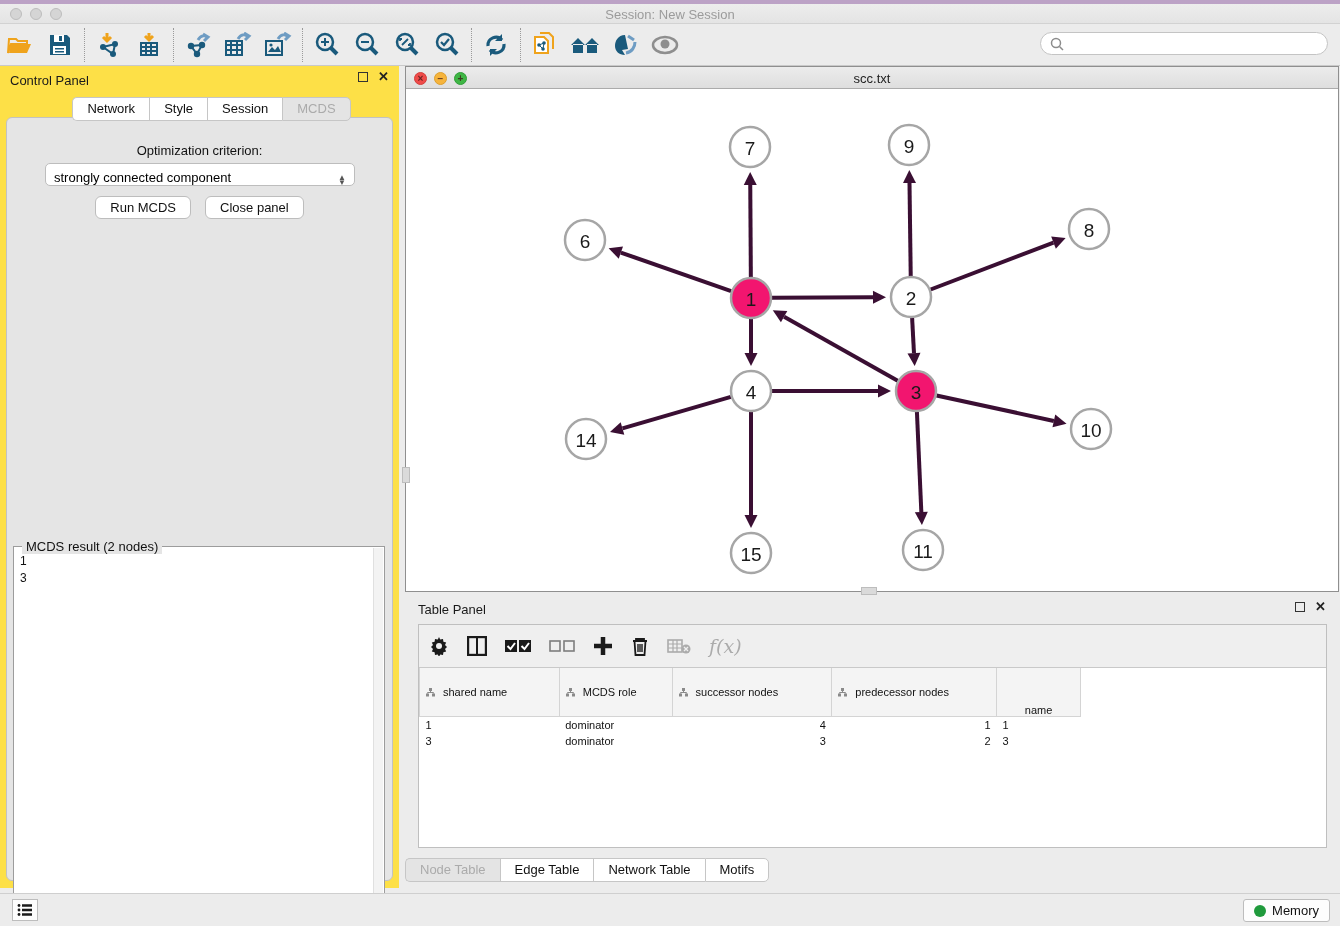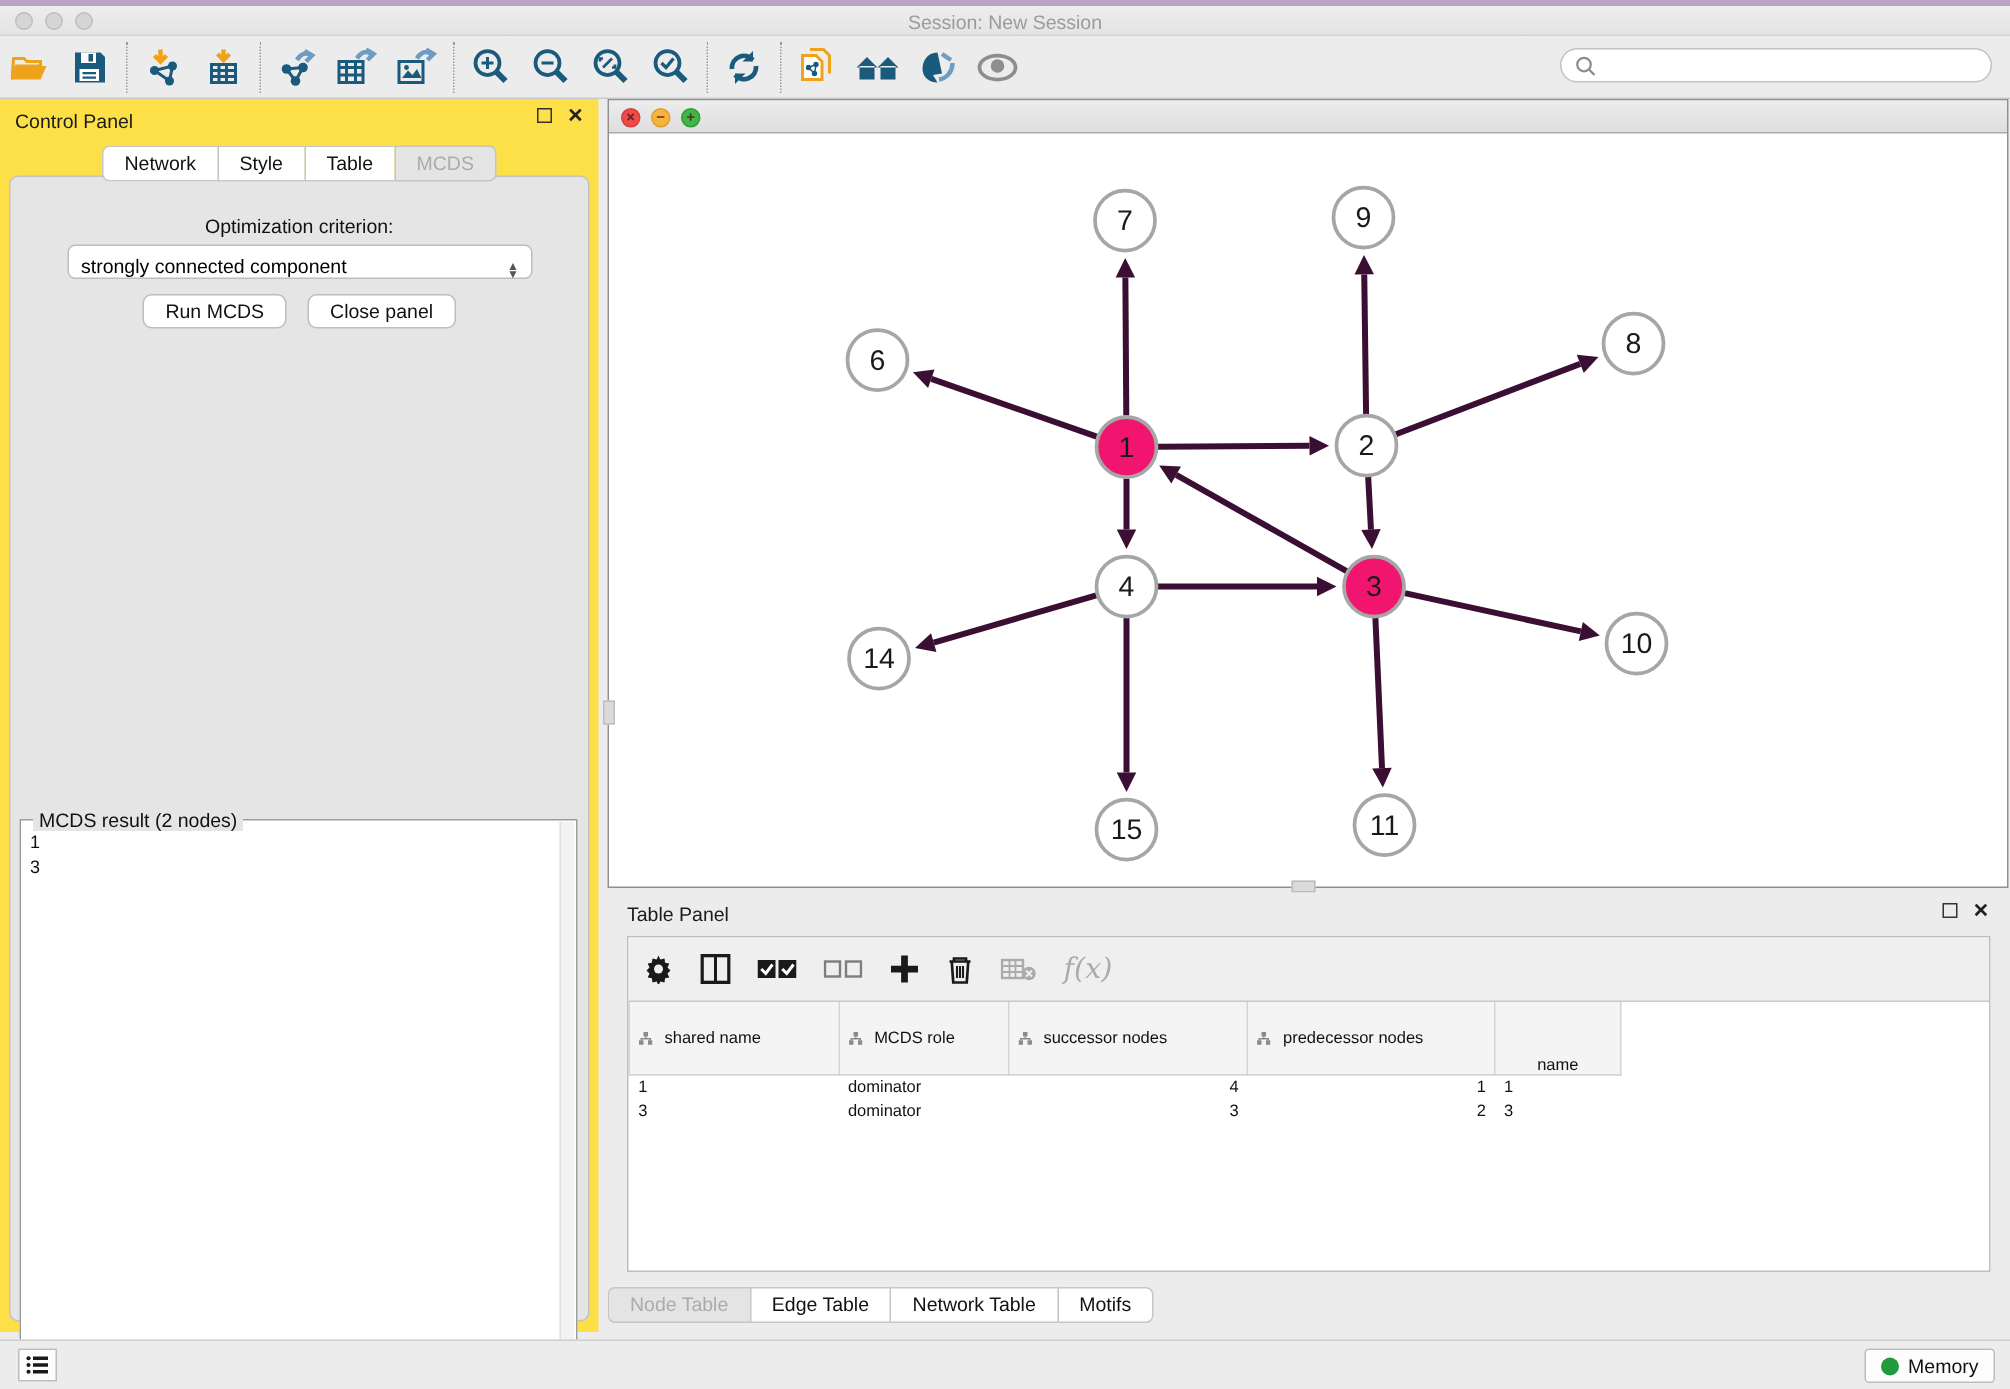--- a/index.html
+++ b/index.html
@@ -27,21 +27,21 @@
     display:flex; align-items:center; padding-left:8px; }
   #search-box input { border:none; outline:none; flex:1; font-size:12px; background:transparent; }
 
   
   #control-panel { left:0; top:66px; width:399px; height:822px; background:#fde047; }
   #cp-header { position:relative; height:28px; }
   #cp-title { position:absolute; left:10px; top:7px; font-size:13px; color:#1a1a1a; }
   .panel-icons { position:absolute; right:10px; top:6px; display:flex; gap:10px; align-items:center; }
   .float-icon { width:10px; height:10px; border:1.5px solid #333; }
   .close-icon { font-size:13px; font-weight:bold; color:#222; line-height:10px; }
-  #cp-tabs { position:absolute; left:0; top:31px; width:100%; display:flex; justify-content:center; z-index:2; }
+  #cp-tabs { position:absolute; left:12px; top:31px; width:100%; display:flex; justify-content:center; z-index:2; }
   .tab { font-size:13px; padding:3px 14px 4px; background:#fff; border:1px solid #C6C6C6;
     border-right:none; color:#111; }
   .tab:first-child { border-radius:5px 0 0 5px; }
   .tab:last-child  { border-radius:0 5px 5px 0; border-right:1px solid #C6C6C6; }
   .tab.active { background:#E4E4E4; color:#ABABAB; }
   #cp-content { position:absolute; left:6px; top:51px; width:387px; height:764px;
     background:#E5E5E5; border:1px solid #C2C2C2; border-radius:6px; }
   #opt-label { position:absolute; top:25px; width:100%; text-align:center; font-size:13px; color:#111; }
   #opt-select { position:absolute; left:38px; top:45px; width:310px; height:23px; background:#fff;
     border:1px solid #BDBDBD; border-radius:5px; display:flex; align-items:flex-end;
@@ -305,21 +305,21 @@
   <div id="cp-header">
     <span id="cp-title">Control Panel</span>
     <span class="panel-icons">
       <span class="float-icon"></span>
       <span class="close-icon">✕</span>
     </span>
   </div>
   <div id="cp-tabs">
       <div class="tab">Network</div>
       <div class="tab">Style</div>
-      <div class="tab">Table</div>
+      <div class="tab">Session</div>
       <div class="tab active">MCDS</div>
     </div>
   <div id="cp-content">
     <div id="opt-label">Optimization criterion:</div>
     <div id="opt-select">
       <span>strongly connected component</span>
       <span class="stepper">
           <span>▲</span>
           <span>▼</span>
         </span>
@@ -337,20 +337,21 @@
   </div>
 </div>
 
 <div id="net-window" class="abs">
   <div id="net-titlebar">
     <div class="traffic">
       <div class="mac-dot mac-red">×</div>
       <div class="mac-dot mac-yellow">−</div>
       <div class="mac-dot mac-green">+</div>
     </div>
+    <div id="net-title">scc.txt</div>
   </div>
   <svg id="graph-svg" width="932" height="502">
       <line x1="344.860930201927" y1="188.00046049097114" x2="344.25165011079883" y2="95.99916673062364" stroke="#3A0F33" stroke-width="4"></line>
       <polygon points="344.1655592834203,82.99945179646292 350.7515075778792,95.95612131693437 337.7517926437185,96.04221214431291" fill="#3A0F33"></polygon>
       <line x1="325.1752536154717" y1="202.07328138371903" x2="214.87335060057495" y2="163.5340622580322" stroke="#3A0F33" stroke-width="4"></line>
       <polygon points="202.60088855300984,159.24609359081066 217.01733493418573,157.39783123424965 212.72936626696418,169.67029328181476" fill="#3A0F33"></polygon>
       <line x1="365.9995898557659" y1="208.86875256340147" x2="467.00074216575695" y2="208.237495361464" stroke="#3A0F33" stroke-width="4"></line>
       <polygon points="480.00048826694535,208.15624694833159 467.0413663723232,214.7373684120582 466.9601179591907,201.7376223108698" fill="#3A0F33"></polygon>
       <line x1="345" y1="230" x2="345" y2="264" stroke="#3A0F33" stroke-width="4"></line>
       <polygon points="345,277 338.5,264 351.5,264" fill="#3A0F33"></polygon>

